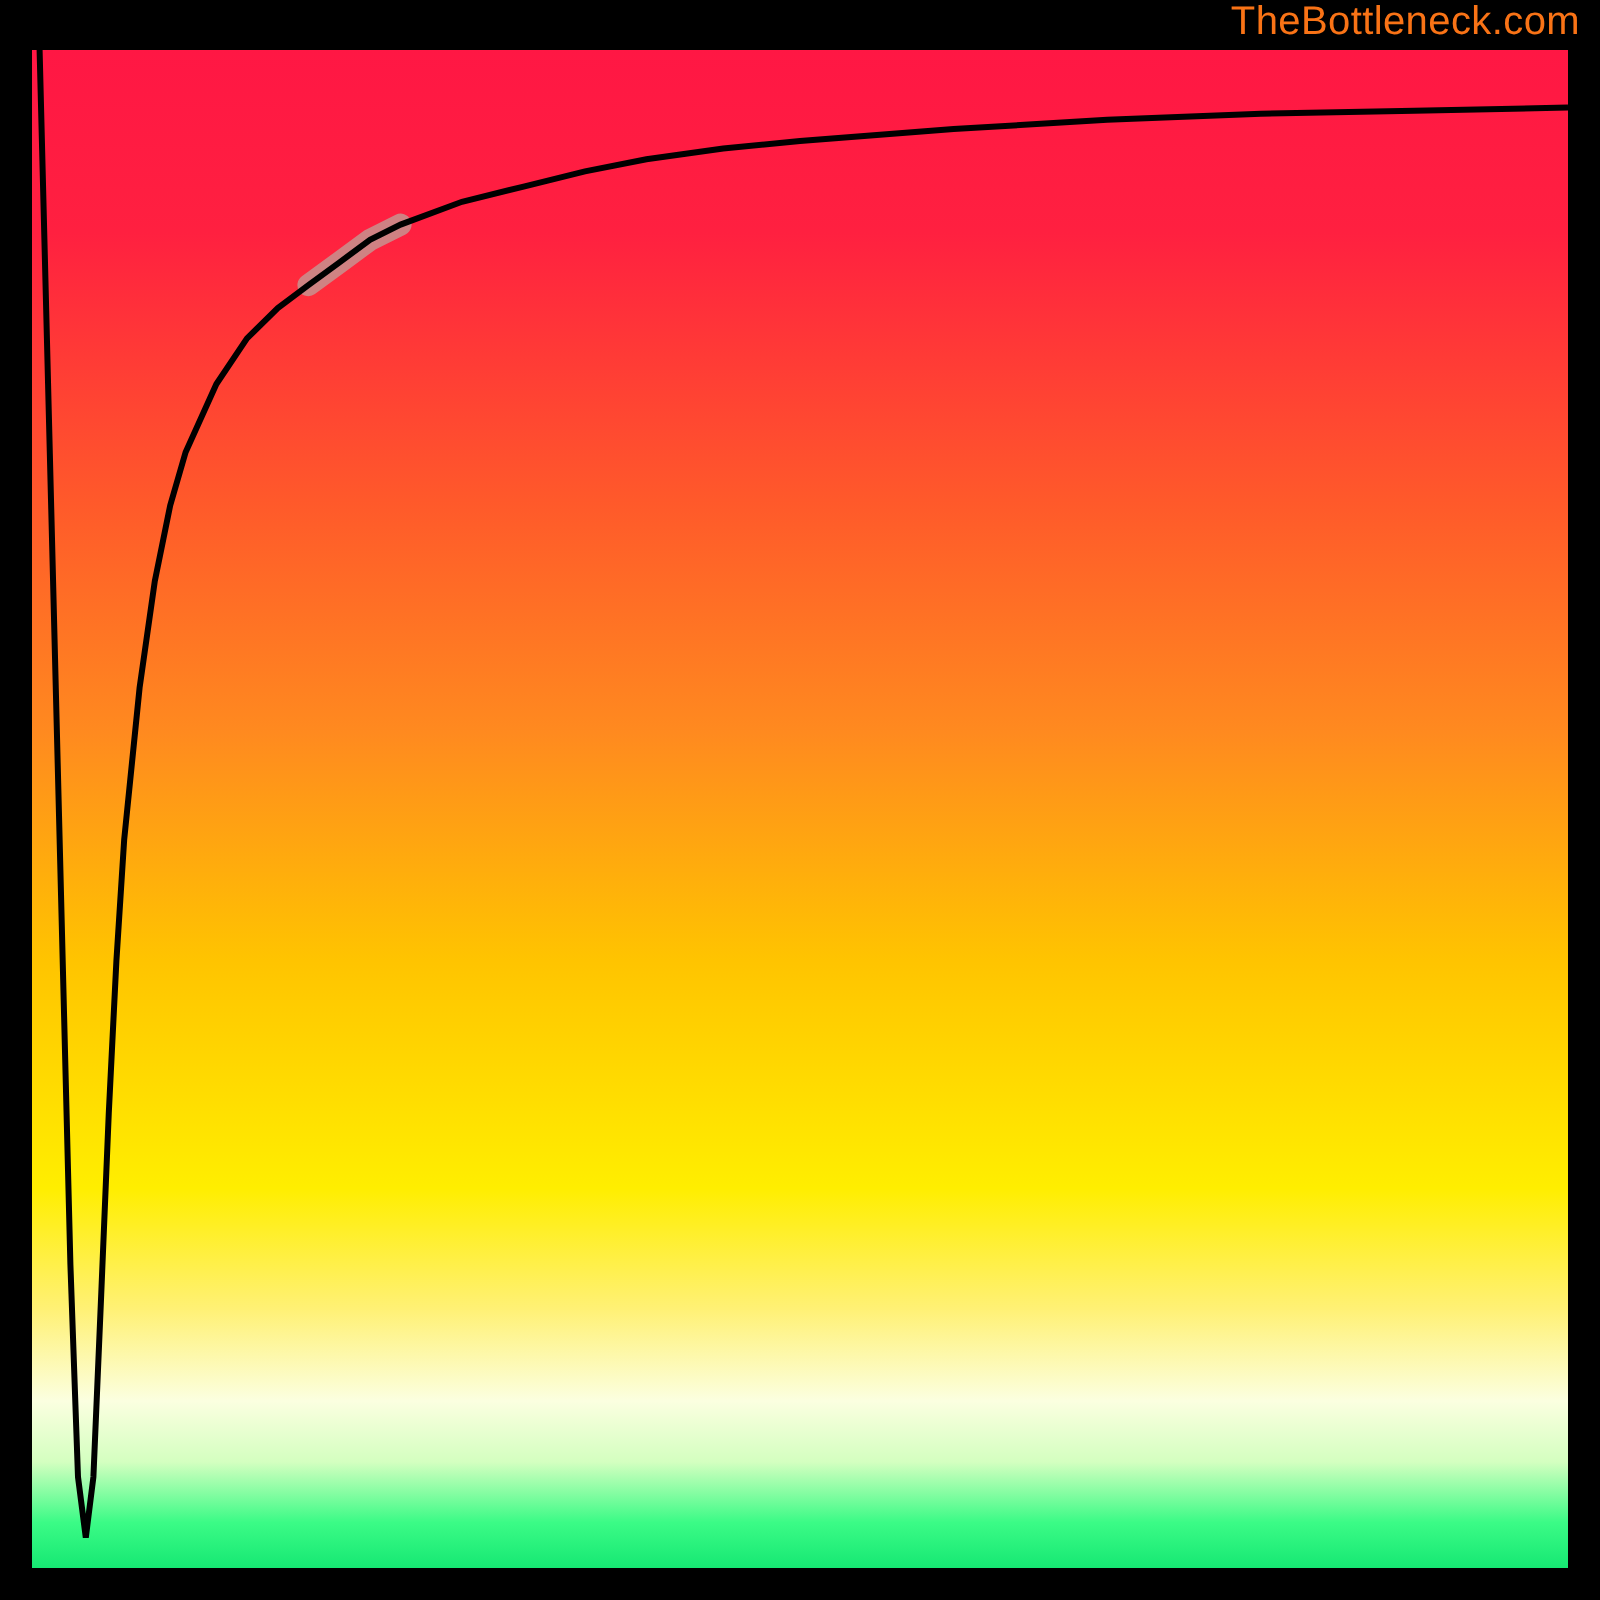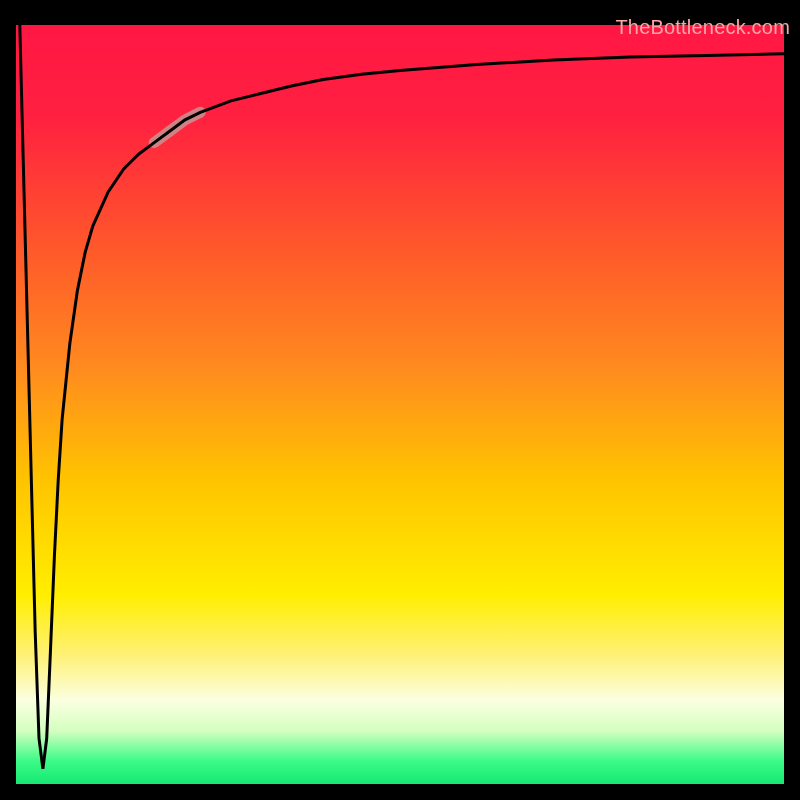--- a/index.html
+++ b/index.html
@@ -21,23 +21,23 @@
   }
   .plot-area {
     position: absolute;
     left: 0;
     top: 0;
     width: 768px;
     height: 759px;
   }
   .attribution {
     position: absolute;
-    top: 16px;
+    top: 0;
     right: 10px;
-    color: #fca5a5;
+    color: #f97316;
     font-size: 20px;
     font-weight: 500;
     letter-spacing: 0.2px;
   }
 </style>
 </head>
 <body>
 
 <div class="frame">
   <svg class="plot-area" viewBox="0 0 768 759" preserveAspectRatio="none">

